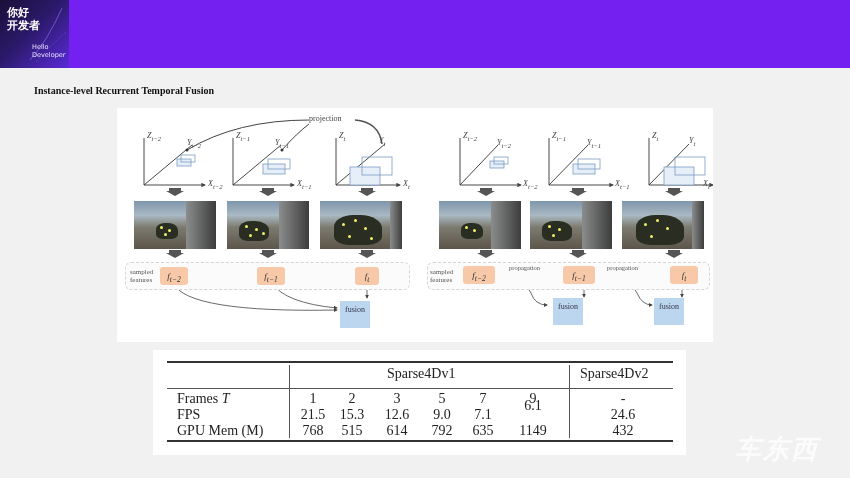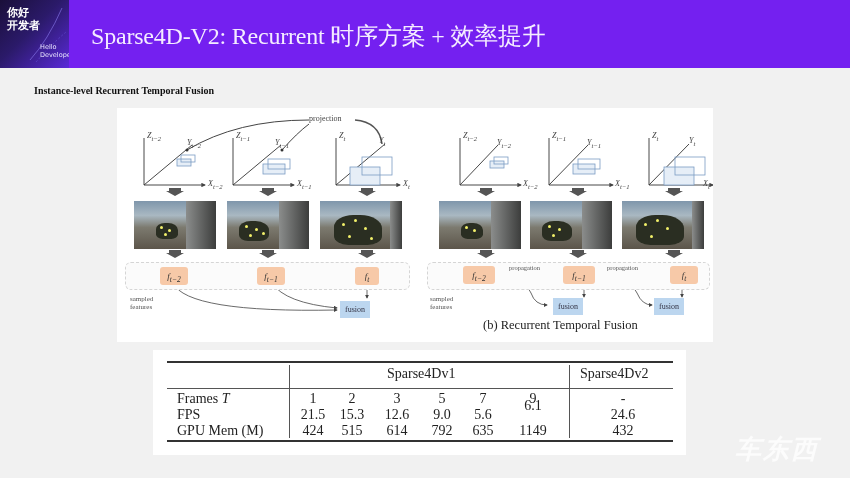--- a/index.html
+++ b/index.html
@@ -5,39 +5,39 @@
   * { box-sizing: border-box; margin: 0; padding: 0; }
   html, body { width: 850px; height: 478px; overflow: hidden; background: #f1f1f1; }
   body { position: relative; font-family: "Liberation Serif", serif; }
 
   .header { position: absolute; left: 0; top: 0; width: 850px; height: 68px; background: #7420f0; }
   .logo { position: absolute; left: 0; top: 0; width: 69px; height: 68px;
           background: linear-gradient(135deg, #1a0f3a 0%, #2b1a6a 45%, #5a2ad8 100%); overflow: hidden; }
   .logo .cn { position: absolute; left: 7px; top: 6px; color: #fff; font-family: "DejaVu Sans", sans-serif;
               font-weight: bold; font-size: 11px; line-height: 13px; }
   .logo .en { position: absolute; left: 32px; top: 43px; color: #e9e4ff; font-family: "DejaVu Sans", sans-serif;
-              font-size: 6.5px; line-height: 8px; margin-left: 8px; }
+              font-size: 6.5px; line-height: 8px; }
   .logo svg { position: absolute; left: 0; top: 0; }
   .title { position: absolute; left: 91px; top: 20px; color: #f4ecff; font-size: 24px; letter-spacing: -0.2px; white-space: nowrap; }
 
   .section-title { position: absolute; left: 34px; top: 85px; font-weight: bold; font-size: 10px; color: #111; }
 
   .figure { position: absolute; left: 117px; top: 108px; width: 596px; height: 234px; background: #fff; }
   .fig-label { position: absolute; font-size: 12.5px; color: #222; white-space: nowrap; }
   .axis-lbl { position: absolute; font-size: 8px; font-style: italic; color: #444; white-space: nowrap; }
   .photo { position: absolute; width: 82px; height: 48px;
            background: linear-gradient(180deg, #7f96ab 0%, #a9b8c2 30%, #7c7a6f 55%, #5c554a 100%); overflow: hidden; }
   .photo .car { position: absolute; background: #2a2e22; border-radius: 40% 45% 30% 30%; }
   .photo .bld { position: absolute; right: 0; top: 0; width: 30px; height: 48px; background: linear-gradient(90deg,#8b8d8c,#3c3d3c); }
   .photo .dot { position: absolute; width: 3px; height: 3px; background: #f2f06a; border-radius: 50%; }
   .feat-box { position: absolute; border: 1px dashed #d5d5d5; border-radius: 6px; background: #fbfbfb; }
-  .feat-lbl { position: absolute; font-size: 7px; color: #555; line-height: 8px; margin-top: 27px; }
+  .feat-lbl { position: absolute; font-size: 7px; color: #555; line-height: 8px; }
   .f-node { position: absolute; height: 18px; background: #f7c9a8; border-radius: 3px; font-size: 9px; font-style: italic;
             color: #333; text-align: center; line-height: 18px; }
-  .fusion { position: absolute; height: 17px; background: #bcd6ef; font-size: 8px; color: #334; text-align: center; line-height: 17px; }
+  .fusion { position: absolute; height: 27px; background: #bcd6ef; font-size: 8px; color: #334; text-align: center; line-height: 17px; }
   .prop { position: absolute; font-size: 6.5px; color: #555; }
 
   .table-panel { position: absolute; left: 153px; top: 350px; width: 533px; height: 105px; background: #fff; }
   .rule-top { position: absolute; left: 14px; top: 11px; width: 506px; height: 2px; background: #333; }
   .rule-mid { position: absolute; left: 14px; top: 38px; width: 506px; height: 1px; background: #555; }
   .rule-bot { position: absolute; left: 14px; top: 90px; width: 506px; height: 2px; background: #333; }
   .vline { position: absolute; width: 1px; background: #555; }
   .cell { position: absolute; font-size: 14px; color: #222; white-space: nowrap; text-align: center; }
   .cell.left { text-align: left; }
 
@@ -55,21 +55,20 @@
     </svg>
     <div class="cn">
       <div>你好</div>
       <div>开发者</div>
     </div>
     <div class="en">
       <div>Hello</div>
       <div>Developer</div>
     </div>
   </div>
-  <div class="title">Sparse4D-V2: Recurrent 时序方案 + 效率提升</div>
 </div>
 
 <div class="section-title">Instance-level Recurrent Temporal Fusion</div>
 
 <div class="figure">
   <svg width="596" height="234" style="position:absolute;left:0;top:0">
     <defs>
       <marker id="ah" markerWidth="5" markerHeight="5" refX="4" refY="2.5" orient="auto">
         <path d="M0,0 L5,2.5 L0,5 z" fill="#444"></path>
       </marker>
@@ -237,21 +236,20 @@
     <div>sampled</div>
       <div>features</div>
   </div>
   <div class="f-node" style="left:346px;top:158px;width:32px"><span>f</span><sub>t−2</sub></div>
   <div class="prop" style="left:392px;top:156px">propagation</div>
   <div class="f-node" style="left:446px;top:158px;width:32px"><span>f</span><sub>t−1</sub></div>
   <div class="prop" style="left:490px;top:156px">propagation</div>
   <div class="f-node" style="left:553px;top:158px;width:28px"><span>f</span><sub>t</sub></div>
   <div class="fusion" style="left:436px;top:190px;width:30px">fusion</div>
   <div class="fusion" style="left:537px;top:190px;width:30px">fusion</div>
-  <div class="fig-label" style="left:366px;top:210px">(b) Recurrent Temporal Fusion</div>
 </div>
 
 <div class="table-panel">
   <div class="rule-top"></div>
   <div class="rule-mid"></div>
   <div class="rule-bot"></div>
   <div class="vline" style="left:136px;top:15px;height:73px"></div>
   <div class="vline" style="left:416px;top:15px;height:73px"></div>
 
   <div class="cell" style="left:234px;top:16px">Sparse4Dv1</div>
@@ -264,26 +262,26 @@
   <div class="cell" style="left:279px;top:41px;width:20px">5</div>
   <div class="cell" style="left:320px;top:41px;width:20px">7</div>
   <div class="cell" style="left:370px;top:41px;width:20px">9</div>
   <div class="cell" style="left:460px;top:41px;width:20px">-</div>
 
   <div class="cell left" style="left:24px;top:57px">FPS</div>
   <div class="cell" style="left:145px;top:57px;width:30px">21.5</div>
   <div class="cell" style="left:184px;top:57px;width:30px">15.3</div>
   <div class="cell" style="left:229px;top:57px;width:30px">12.6</div>
   <div class="cell" style="left:274px;top:57px;width:30px">9.0</div>
-  <div class="cell" style="left:315px;top:57px;width:30px">5.6</div>
+  <div class="cell" style="left:315px;top:57px;width:30px">7.1</div>
   <div class="cell" style="left:365px;top:48px;width:30px">6.1</div>
   <div class="cell" style="left:455px;top:57px;width:30px">24.6</div>
 
   <div class="cell left" style="left:24px;top:73px">GPU Mem (M)</div>
-  <div class="cell" style="left:145px;top:73px;width:30px">424</div>
+  <div class="cell" style="left:145px;top:73px;width:30px">768</div>
   <div class="cell" style="left:184px;top:73px;width:30px">515</div>
   <div class="cell" style="left:229px;top:73px;width:30px">614</div>
   <div class="cell" style="left:274px;top:73px;width:30px">792</div>
   <div class="cell" style="left:315px;top:73px;width:30px">635</div>
   <div class="cell" style="left:362px;top:73px;width:36px">1149</div>
   <div class="cell" style="left:455px;top:73px;width:30px">432</div>
 </div>
 
 <div class="watermark">车东西</div>
 

